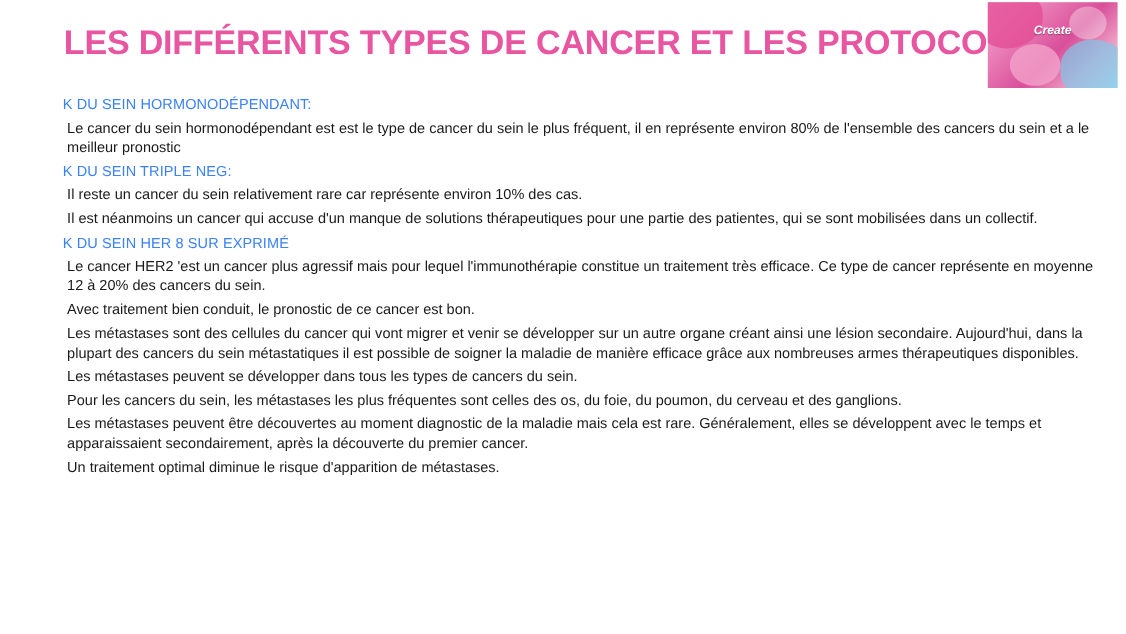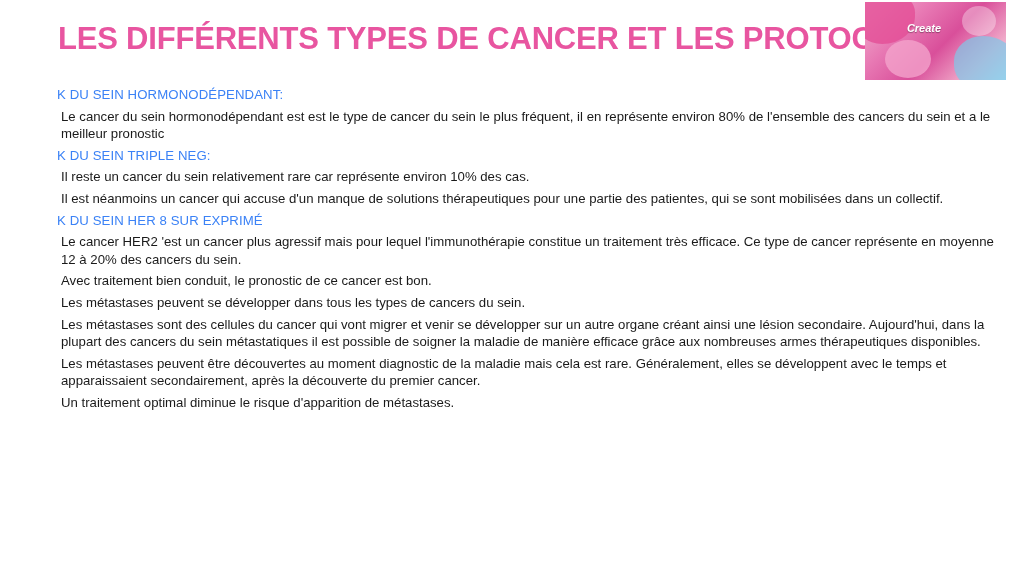--- a/index.html
+++ b/index.html
@@ -28,23 +28,23 @@
     font-size: 31px;
     font-weight: bold;
     color: #E855A0;
     letter-spacing: -0.2px;
     font-family: "Liberation Sans", sans-serif;
     text-transform: uppercase;
     line-height: 1.1;
   }
   .logo {
     position: absolute;
-    right: 18px;
+    right: 8px;
     top: 2px;
-    width: 141px;
+    width: 118px;
     height: 78px;
     overflow: hidden;
     background: linear-gradient(135deg, #f2b3d0 0%, #e87ab4 30%, #d94f9a 55%, #f0a8c8 80%, #c9e8f5 100%);
     border: 0;
   }
   .logo .blob1 {
     position: absolute;
     left: -10px;
     top: -8px;
     width: 60px;
@@ -158,20 +158,21 @@
       <p class="para">Il est néanmoins un cancer qui accuse d'un manque de solutions thérapeutiques pour une partie des patientes, qui se sont mobilisées dans un collectif.</p>
     </div>
 
     <div class="sec">
       <div class="sec-head">K DU SEIN HER 8 SUR EXPRIMÉ</div>
       <p class="para">Le cancer HER2 'est un cancer plus agressif mais pour lequel l'immunothérapie constitue un traitement très efficace. Ce type de cancer représente en moyenne 12 à 20% des cancers du sein.</p>
       <p class="para">Avec traitement bien conduit, le pronostic de ce cancer est bon.</p>
     </div>
 
     <div class="sec">
+      <p class="para">Les métastases sont des cellules du cancer qui vont migrer et venir se développer sur un autre organe créant ainsi une lésion secondaire. Aujourd'hui, dans la plupart des cancers du sein métastatiques il est possible de soigner la maladie de manière efficace grâce aux nombreuses armes thérapeutiques disponibles.</p>
       <p class="para">Les métastases peuvent se développer dans tous les types de cancers du sein.</p>
-      <p class="para">Les métastases sont des cellules du cancer qui vont migrer et venir se développer sur un autre organe créant ainsi une lésion secondaire. Aujourd'hui, dans la plupart des cancers du sein métastatiques il est possible de soigner la maladie de manière efficace grâce aux nombreuses armes thérapeutiques disponibles.</p>
+      <p class="para">Pour les cancers du sein, les métastases les plus fréquentes sont celles des os, du foie, du poumon, du cerveau et des ganglions.</p>
       <p class="para">Les métastases peuvent être découvertes au moment diagnostic de la maladie mais cela est rare. Généralement, elles se développent avec le temps et apparaissaient secondairement, après la découverte du premier cancer.</p>
       <p class="para">Un traitement optimal diminue le risque d'apparition de métastases.</p>
     </div>
 
   </div>
 </div>
 
 </body></html>

